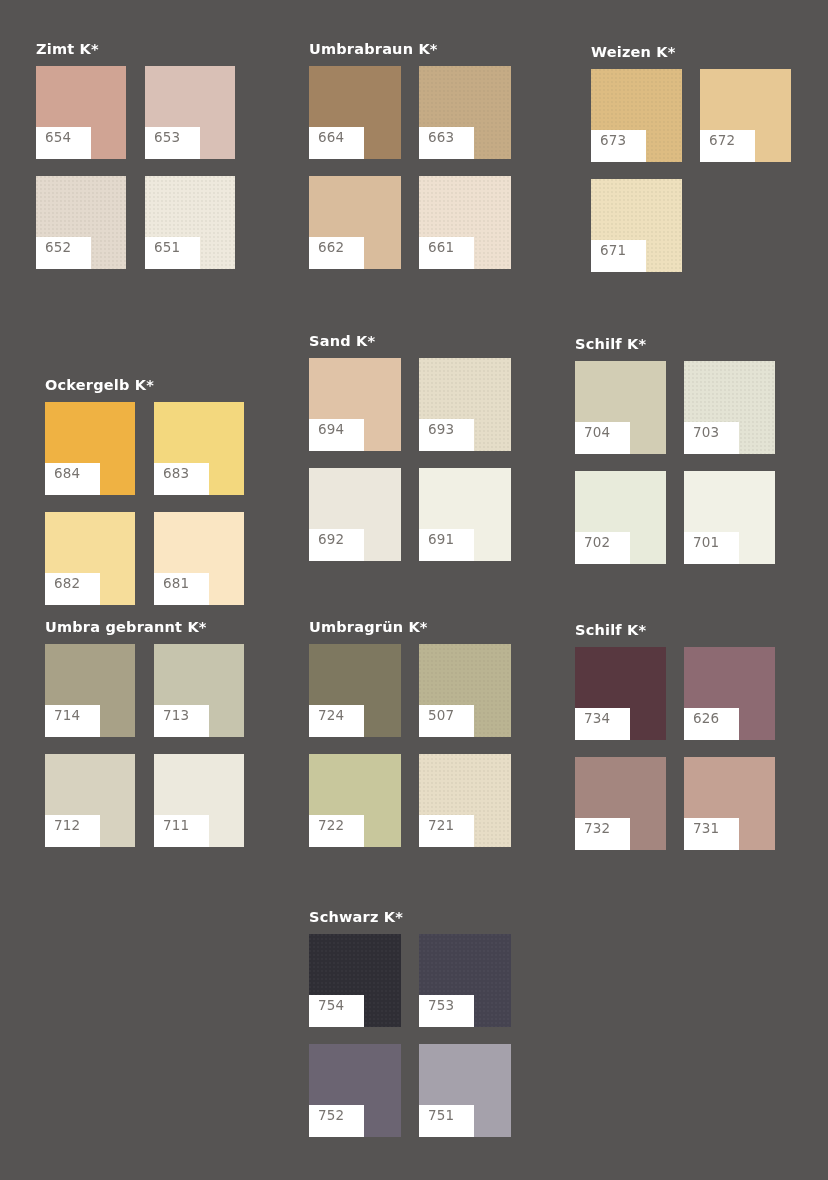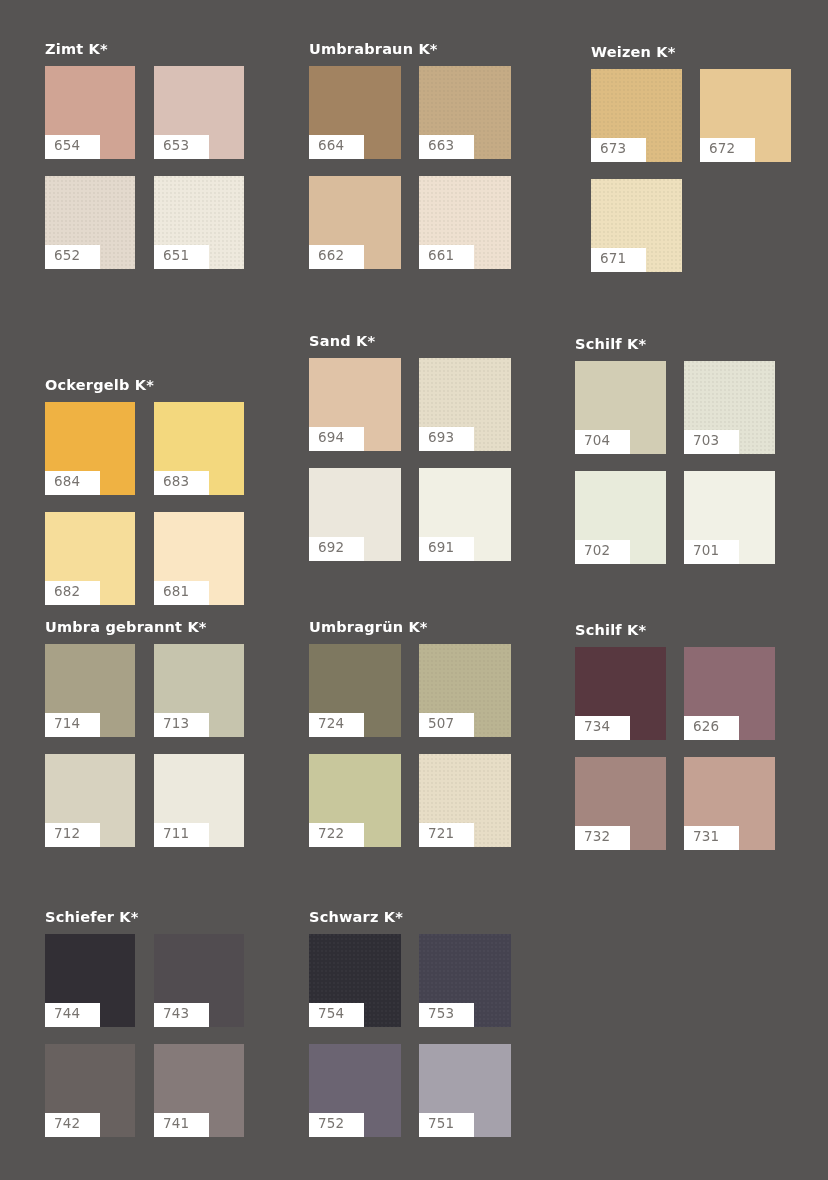--- a/index.html
+++ b/index.html
@@ -77,35 +77,35 @@
       radial-gradient(circle at 1px 1px, rgba(255,255,255,0.045) 0.6px, transparent 0.9px);
     background-size: 4px 4px;
     pointer-events: none;
   }
 
   .swatch-label {
     position: absolute;
     left: 0;
     bottom: 0;
     width: 55px;
-    height: 24px;
+    height: 32px;
     background: #ffffff;
     color: #77736f;
     font-size: 13.5px;
     line-height: 20px;
     text-align: left;
     padding-left: 9px;
     letter-spacing: 0.2px;
   }
 </style>
 </head>
 <body>
 
 <div id="palette-page" style="background: rgb(86, 84, 83);">
-    <div class="group" style="left: 45px; top: 41px;">
+    <div class="group" style="left: 36px; top: 41px;">
       <div class="group-title">Zimt K*</div>
       <div class="swatch-grid" style="--sw: 90px; --sh: 93px; --cgap: 19px; --rgap: 17px;">
         <div class="swatch">
           <div class="swatch-fill" style="background: rgb(208, 164, 148);"></div>
           <div class="swatch-label">654</div>
         </div>
         <div class="swatch">
           <div class="swatch-fill" style="background: rgb(217, 192, 182);"></div>
           <div class="swatch-label">653</div>
         </div>
@@ -276,41 +276,20 @@
         <div class="swatch">
           <div class="swatch-fill" style="background: rgb(164, 134, 127);"></div>
           <div class="swatch-label">732</div>
         </div>
         <div class="swatch">
           <div class="swatch-fill" style="background: rgb(196, 161, 147);"></div>
           <div class="swatch-label">731</div>
         </div>
       </div>
     </div>
-    <div class="group" style="left: 45px; top: 909px;">
-      <div class="group-title">Schiefer K*</div>
-      <div class="swatch-grid" style="--sw: 90px; --sh: 93px; --cgap: 19px; --rgap: 17px;">
-        <div class="swatch">
-          <div class="swatch-fill" style="background: rgb(50, 47, 53);"></div>
-          <div class="swatch-label">744</div>
-        </div>
-        <div class="swatch">
-          <div class="swatch-fill" style="background: rgb(81, 76, 80);"></div>
-          <div class="swatch-label">743</div>
-        </div>
-        <div class="swatch">
-          <div class="swatch-fill" style="background: rgb(104, 97, 95);"></div>
-          <div class="swatch-label">742</div>
-        </div>
-        <div class="swatch">
-          <div class="swatch-fill" style="background: rgb(133, 122, 121);"></div>
-          <div class="swatch-label">741</div>
-        </div>
-      </div>
-    </div>
     <div class="group" style="left: 309px; top: 909px;">
       <div class="group-title">Schwarz K*</div>
       <div class="swatch-grid" style="--sw: 92px; --sh: 93px; --cgap: 18px; --rgap: 17px;">
         <div class="swatch">
           <div class="swatch-fill textured-dark" style="background: rgb(47, 46, 53);"></div>
           <div class="swatch-label">754</div>
         </div>
         <div class="swatch">
           <div class="swatch-fill textured-dark" style="background: rgb(69, 67, 80);"></div>
           <div class="swatch-label">753</div>

